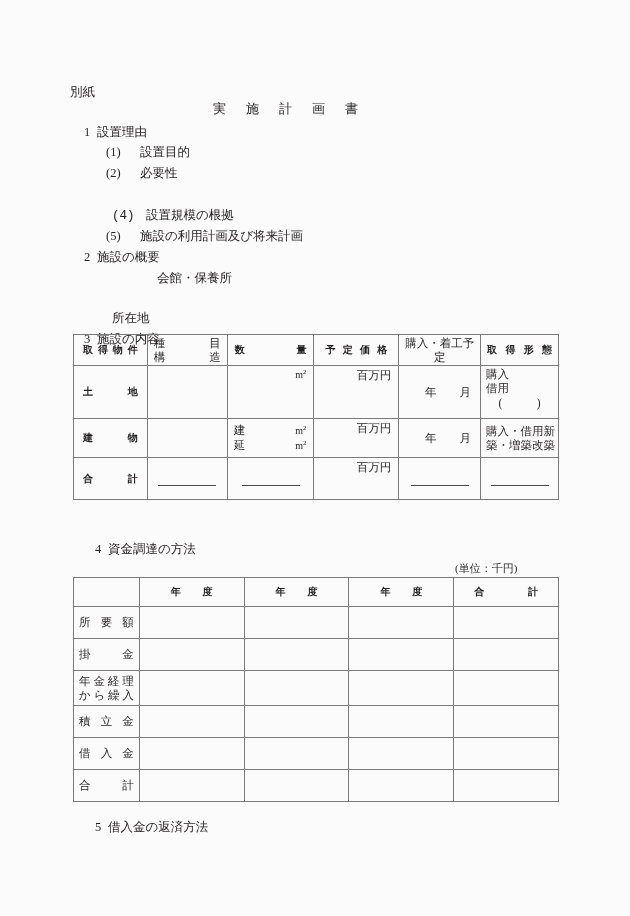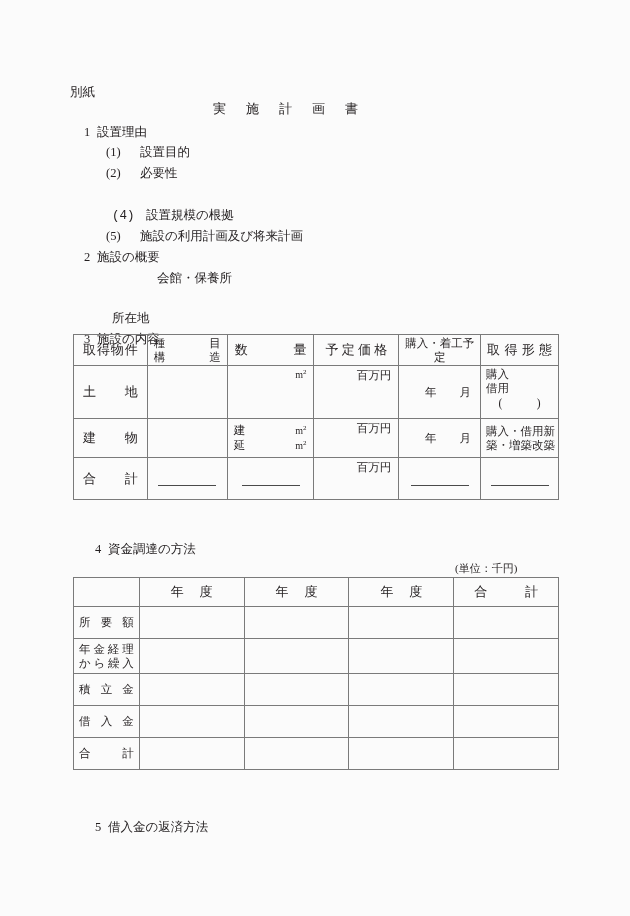--- a/index.html
+++ b/index.html
@@ -62,21 +62,22 @@
     vertical-align: middle;
     text-align: center;
   }
 
   
   .spread {
     display: block;
     text-align: justify;
     text-align-last: justify;
     padding: 0 9px;
-    font-size: 13px;
+    font-size: 10px;
+    font-weight: bold;
   }
   .spread-tight {
     display: block;
     text-align: justify;
     text-align-last: justify;
     padding: 0 5px;
     font-size: 11.5px;
   }
   .ctr { display: block; text-align: center; }
   .lft { display: block; text-align: left; padding-left: 5px; }
@@ -325,20 +326,29 @@
       <tr>
         <td style="height:31px;">
           <span class="spread-tight">所要額</span>
         </td>
         <td></td>
         <td></td>
         <td></td>
         <td></td>
       </tr>
       <tr>
+        <td style="height:31px;">
+          <span class="spread-tight">掛金</span>
+        </td>
+        <td></td>
+        <td></td>
+        <td></td>
+        <td></td>
+      </tr>
+      <tr>
         <td style="height:34px;">
           <span class="spread-tight stack">年金経理</span>
           <span class="spread-tight stack">から繰入</span>
         </td>
         <td></td>
         <td></td>
         <td></td>
         <td></td>
       </tr>
       <tr>

